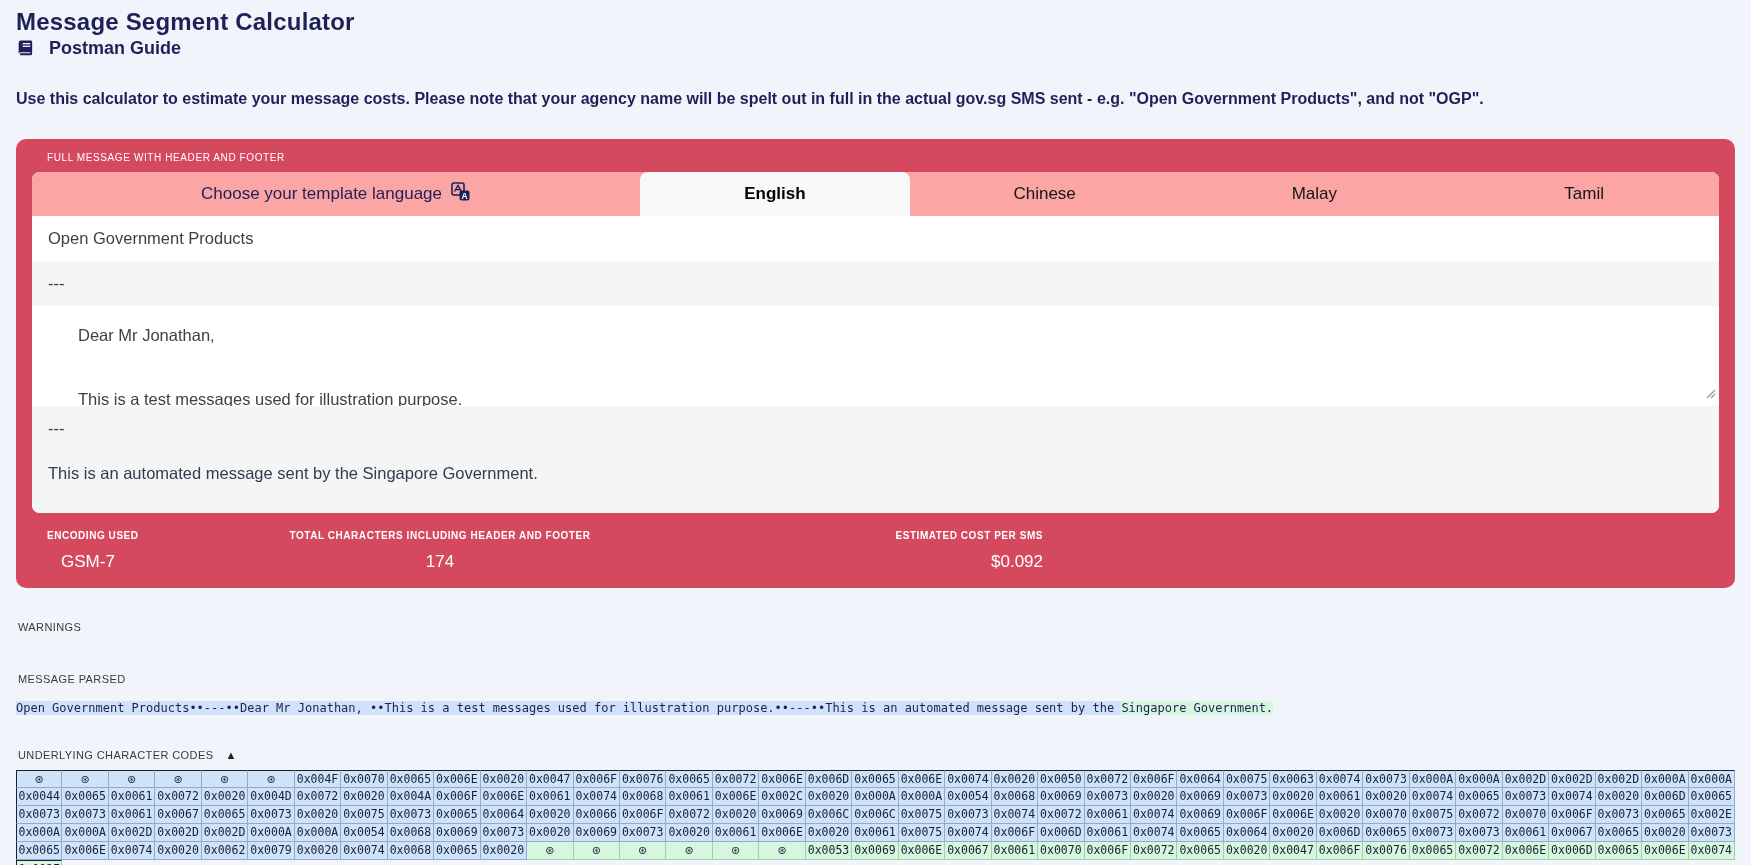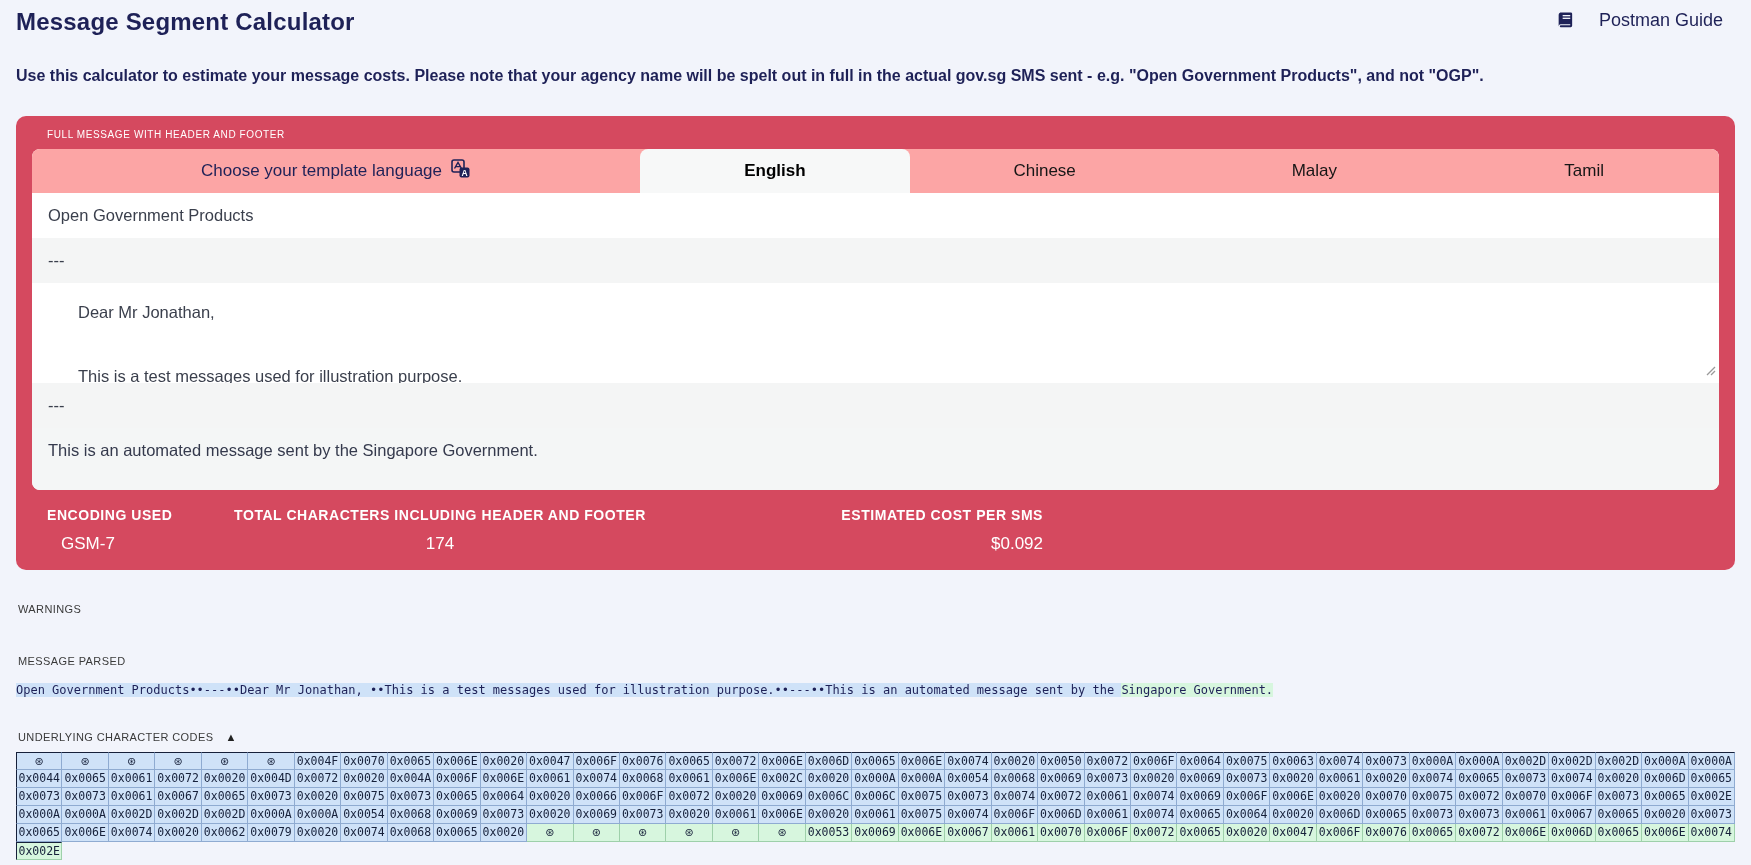--- a/index.html
+++ b/index.html
@@ -5,23 +5,23 @@
   * { box-sizing: border-box; }
   html,body { margin:0; padding:0; }
   body {
     width:1751px; height:865px;
     background:#f2f4fb;
     font-family:"Liberation Sans","DejaVu Sans",sans-serif;
     color:#1e2157;
     padding:8px 16px 0;
     overflow:hidden;
   }
-  .topbar { display:flex; justify-content:space-between; align-items:flex-start; padding-right:12px; }
+  .topbar { display:flex; justify-content:space-between; align-items:flex-start; padding-right:12px;flex-direction:column; }
   .page-title { font-size:24px; font-weight:bold; color:#1e2157; margin:0; letter-spacing:0.2px; }
-  .guide-link { display:flex; align-items:center; gap:24px; font-size:18px; font-weight:normal; color:#1e2157; cursor:pointer; text-decoration:none; margin-top:2px; }
+  .guide-link { display:flex; align-items:center; gap:14px; font-size:18px; font-weight:bold; color:#1e2157; cursor:pointer; text-decoration:none; margin-top:2px; }
   .guide-link svg { display:block; }
 
   .intro { margin-top:31px; font-size:16px; font-weight:bold; color:#1e2157; }
 
   .panel { margin-top:31px; background:#d5495f; border-radius:10px; padding:10px 16px 16px; }
   .panel-label { color:#ffffff; font-size:10px; letter-spacing:0.6px; margin:3px 0 9px 15px; font-weight:500; }
 
   .sheet { background:#ffffff; border-radius:8px; overflow:hidden; }
   .tabbar { display:grid; grid-template-columns:608px 1fr 1fr 1fr 1fr; background:#fca5a5; height:44px; }
   .tab-chooser { display:flex; align-items:center; justify-content:center; gap:9px; font-size:17px; color:#1e2157; }
@@ -36,21 +36,21 @@
     padding:13px 16px; font-family:"Liberation Sans","DejaVu Sans",sans-serif;
     font-size:16.5px; line-height:1.95; color:#3a3f4c; background:#ffffff;
   }
   .resize-grip { position:absolute; right:3px; bottom:3px; pointer-events:none; }
   .msg-footer { background:#f4f6f6; padding:13px 16px 30px; font-size:16.5px; color:#353a4d; }
 
   .stats { display:grid; grid-template-columns:180px 426px 390px 500px 1fr; margin-top:17px; padding:0 15px; color:#fff; }
   .stat { text-align:center; }
   .stat:first-child { text-align:left; }
   .stat:last-child { text-align:right; }
-  .stat-label { font-size:14px; letter-spacing:0.55px; font-weight:600; }
+  .stat-label { font-size:10px; letter-spacing:0.55px; font-weight:600; }
   .stat-value { font-size:17px; margin-top:11px; }
   .stat:first-child .stat-value { padding-left:14px; }
 
   .section-label { font-size:11px; color:#3a3a3a; letter-spacing:0.4px; margin-left:2px; }
   .warnings-label { margin-top:33px; }
   .parsed-label { margin-top:40px; }
   .parsed-line { margin-top:13px; font-family:"DejaVu Sans Mono","Liberation Mono",monospace; font-size:12px; line-height:20px; white-space:pre; width:fit-content; }
   .parsed-line .seg1 { background:#cfe2f8; }
   .parsed-line .seg2 { background:#d7f6de; }
 

